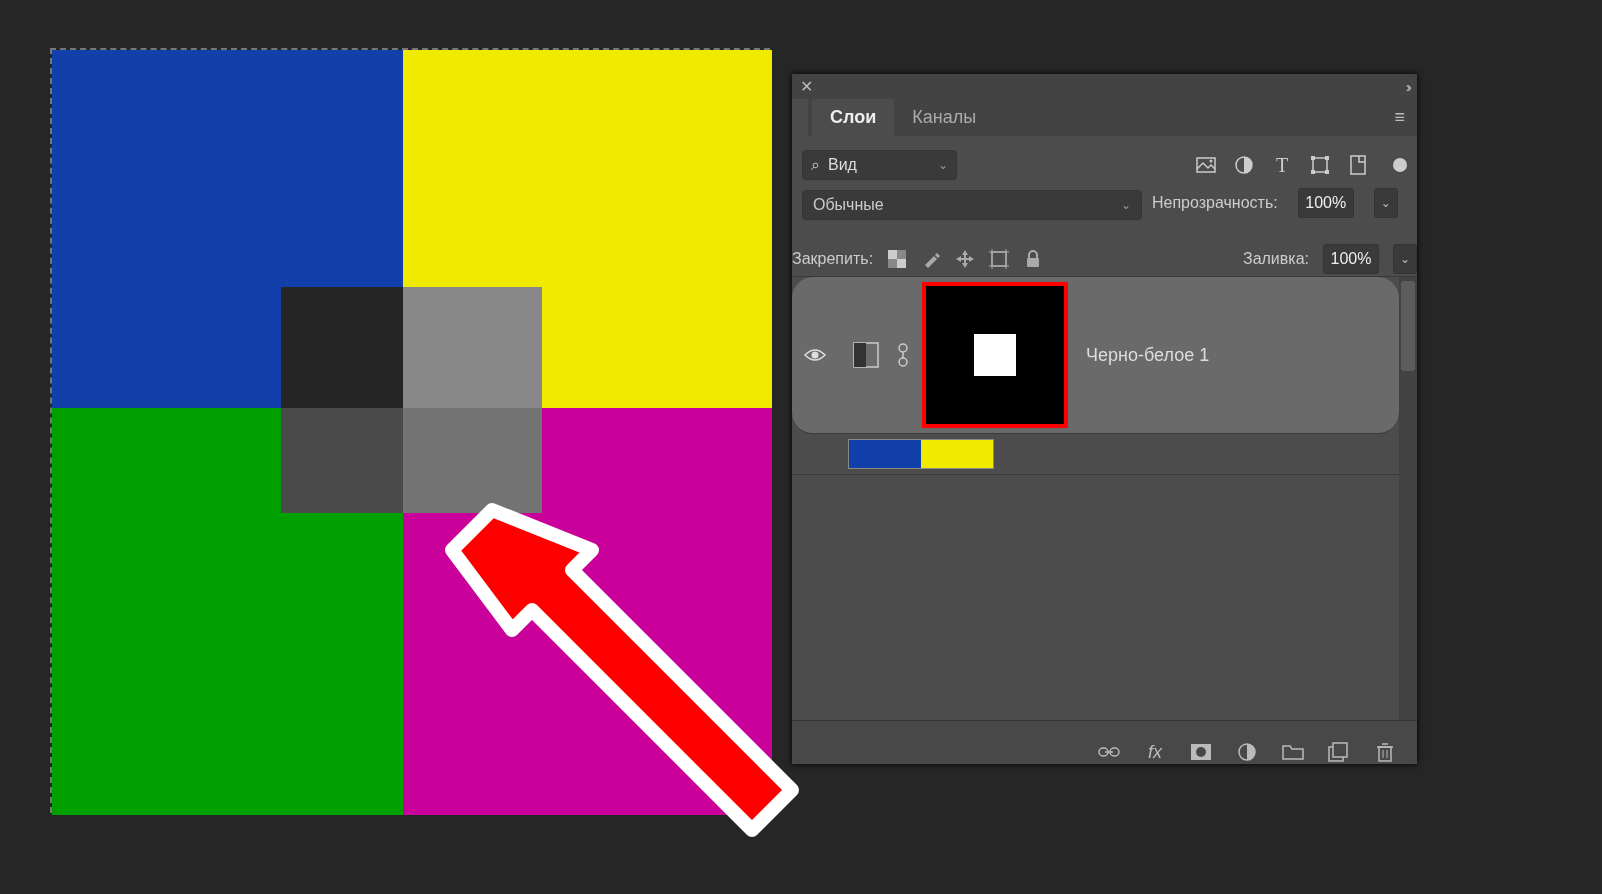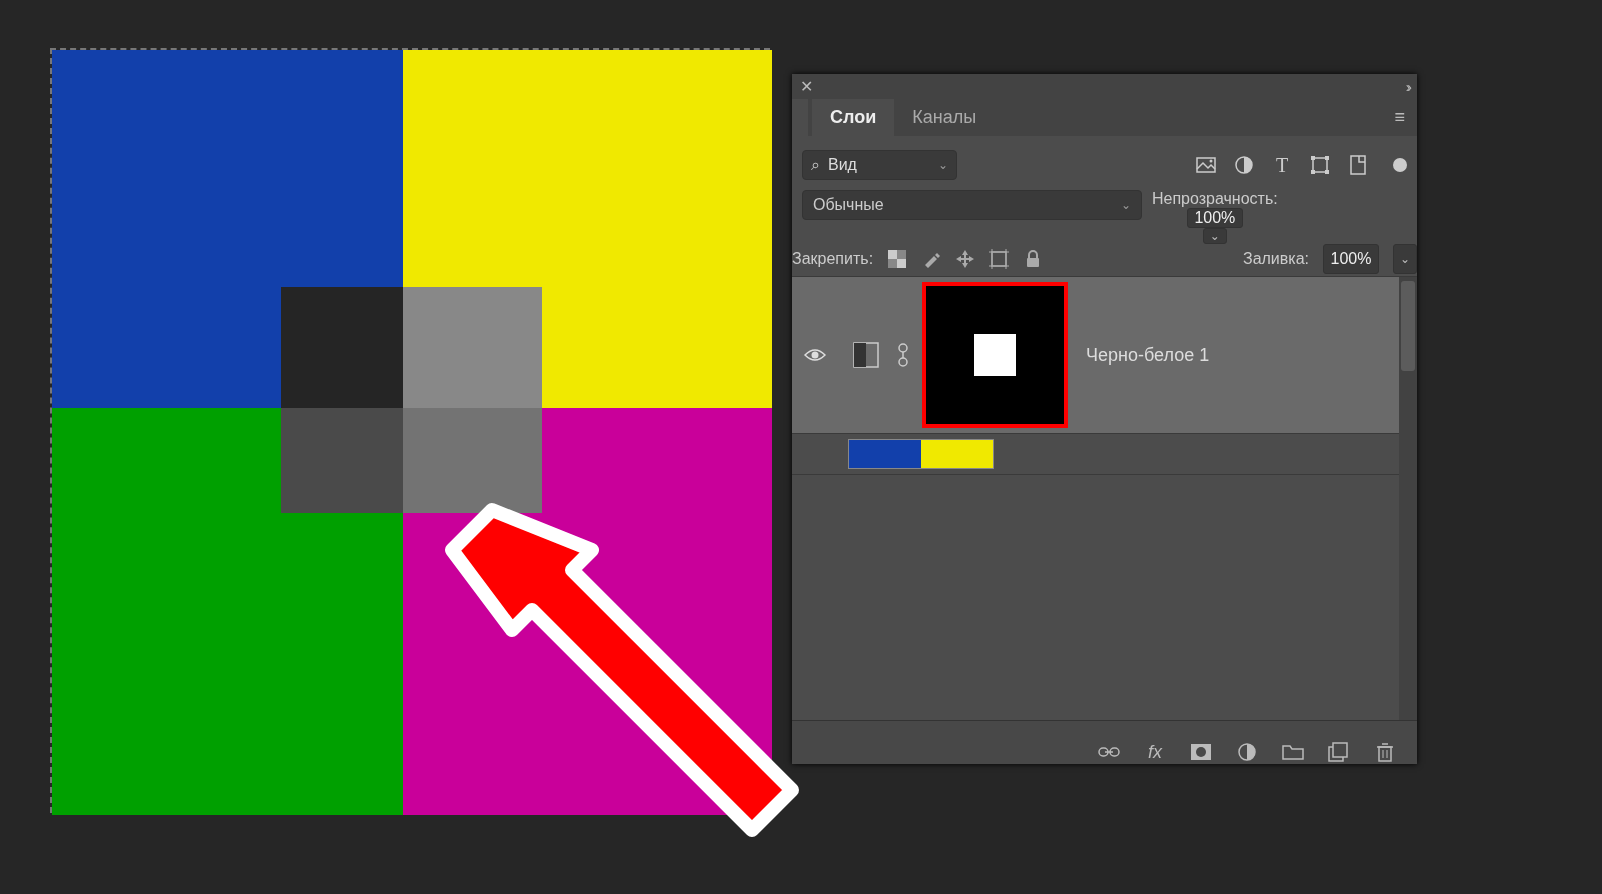--- a/index.html
+++ b/index.html
@@ -33,35 +33,35 @@
 .filter-row { height: 38px; display: flex; align-items: center; padding: 8px 10px; gap: 10px; margin-top: 10px; }
 .search-box { background: #3a3a3a; border: 1px solid #333; border-radius: 4px; height: 30px; width: 155px; display: flex; align-items: center; padding: 0 8px; gap: 8px; cursor: pointer; }
 .search-box span.label { color: #ddd; font-size: 16px; flex: 1; }
 .chevron { color: #999; font-size: 12px; }
 .filter-icons { display: flex; gap: 16px; margin-left: auto; align-items: center; }
 .fi { width: 22px; height: 22px; display: flex; align-items: center; justify-content: center; color: #ccc; font-size: 18px; cursor: pointer; }
 .dot-toggle { width: 14px; height: 14px; background: #ccc; border-radius: 50%; margin-left: 8px; cursor: pointer; }
 
 .blend-row { height: 38px; display: flex; padding: 6px 10px; gap: 10px; }
 .blend-select { background: #3a3a3a; border: 1px solid #333; border-radius: 4px; height: 30px; flex: 1; display: flex; align-items: center; padding: 0 10px; cursor: pointer; justify-content: space-between; max-width: 340px; }
-.opacity-box { display: flex; align-items: center; gap: 0; color: #ccc; font-size: 16px; flex-direction: column; }
+.opacity-box { display: flex; align-items: center; gap: 20px; color: #ccc; font-size: 16px; }
 .pct-box { background: #3a3a3a; border: 1px solid #333; height: 30px; width: 56px; display: flex; align-items: center; justify-content: center; font-size: 16px; color: #eee; border-radius: 3px; }
 .small-chev { background: #3a3a3a; border: 1px solid #333; width: 24px; height: 30px; display: flex; align-items: center; justify-content: center; font-size: 12px; color: #bbb; cursor: pointer; border-radius: 3px; }
 
 .lock-row { height: 34px; display: flex; align-items: center; padding: 4px 0; gap: 14px; font-size: 16px; color: #ccc; margin-top: 20px; }
 .lock-row .spacer { flex: 1; }
 .lock-icons { display: flex; gap: 14px; align-items: center; }
 .li { width: 20px; height: 20px; display: flex; align-items: center; justify-content: center; color: #aaa; cursor: pointer; }
 
 .layers { flex: 1; overflow: hidden; position: relative; border-top: 1px solid #3a3a3a; }
 .scrollbar-track { position: absolute; right: 0; top: 0; width: 18px; height: 100%; background: #424242; }
 .scrollbar-thumb { position: absolute; right: 2px; top: 4px; width: 14px; height: 90px; background: #5c5c5c; border-radius: 3px; cursor: pointer; }
 
 .layer-row { display: flex; align-items: center; padding: 5px 10px 5px 0; border-bottom: 1px solid #3a3a3a; cursor: pointer; margin-right: 18px; }
-.layer-row.selected { background: #6a6a6a; }
+.layer-row.selected { background: #6a6a6a; border-radius: 21px; }
 .eye-col { width: 46px; display: flex; justify-content: center; }
 .eye-icon { width: 22px; height: 22px; display: flex; align-items: center; justify-content: center; }
 .adj-icon { width: 28px; height: 28px; display: flex; align-items: center; justify-content: center; margin: 0 14px 0 14px; }
 .link-sym { font-size: 20px; color: #ccc; margin: 0 4px; }
 .mask-thumb { width: 146px; height: 146px; border: 4px solid red; background: #000; display: flex; align-items: center; justify-content: center; margin: 0 10px; }
 .mask-thumb .inner { width: 42px; height: 42px; background: #fff; }
 .layer-name { color: #ddd; font-size: 18px; margin-left: 8px; }
 .thumb-container { margin: 0 10px 0 10px; }
 .thumb-2x2 { width: 146px; height: 146px; display: grid; grid-template-columns: 1fr 1fr; grid-template-rows: 1fr 1fr; border: 1px solid #888; }
 .t-b { background: #1240ab; } .t-y { background: #f0e900; } .t-g { background: #00a000; } .t-m { background: #c9009a; }

